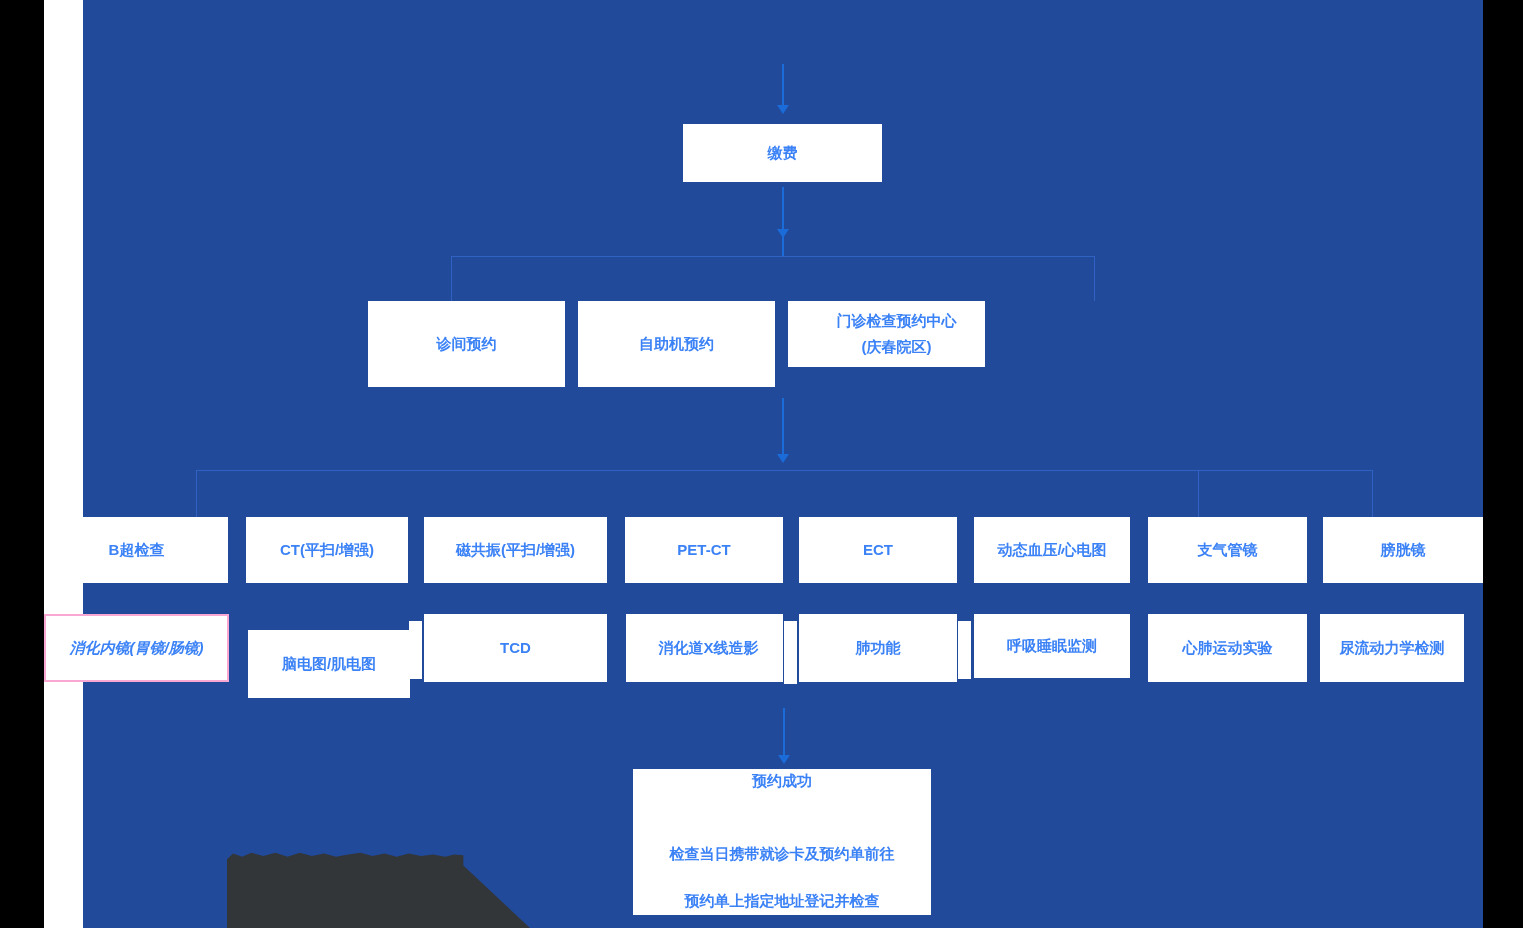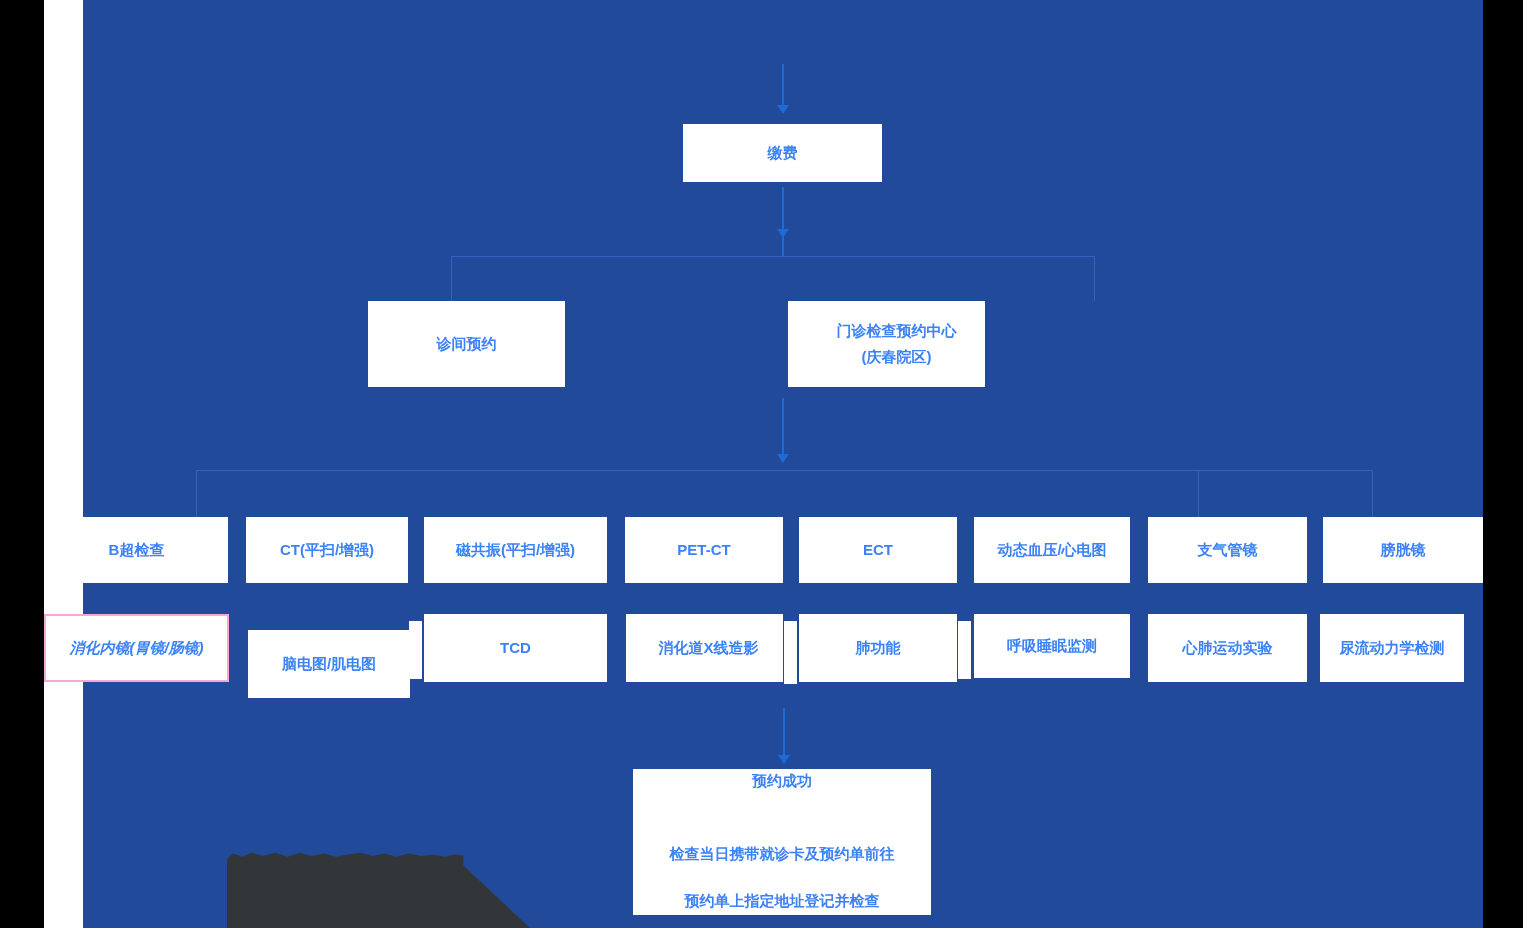--- a/index.html
+++ b/index.html
@@ -74,21 +74,24 @@
   <div class="ahead" style="left:778px;top:755px;"></div>
 
 
   <div class="box" style="left:683px;top:124px;width:199px;height:58px;">
     <span>缴费</span>
   </div>
 
   <div class="box" style="left:368px;top:301px;width:197px;height:86px;">
     <span>诊间预约</span>
   </div>
-  <div class="box box--multiline" style="left:788px;top:301px;width:197px;height:86px;padding-left:20px;">
+  <div class="box" style="left:578px;top:301px;width:197px;height:86px;">
+    <span>自助机预约</span>
+  </div>
+  <div class="box box--multiline" style="left:788px;top:301px;width:197px;height:66px;padding-left:20px;">
     <span>门诊检查预约中心</span>
     <span>(庆春院区)</span>
   </div>
 
   <div class="box" style="left:45px;top:517px;width:183px;height:66px;">
     <span>B超检查</span>
   </div>
   <div class="box" style="left:246px;top:517px;width:162px;height:66px;">
     <span>CT(平扫/增强)</span>
   </div>

